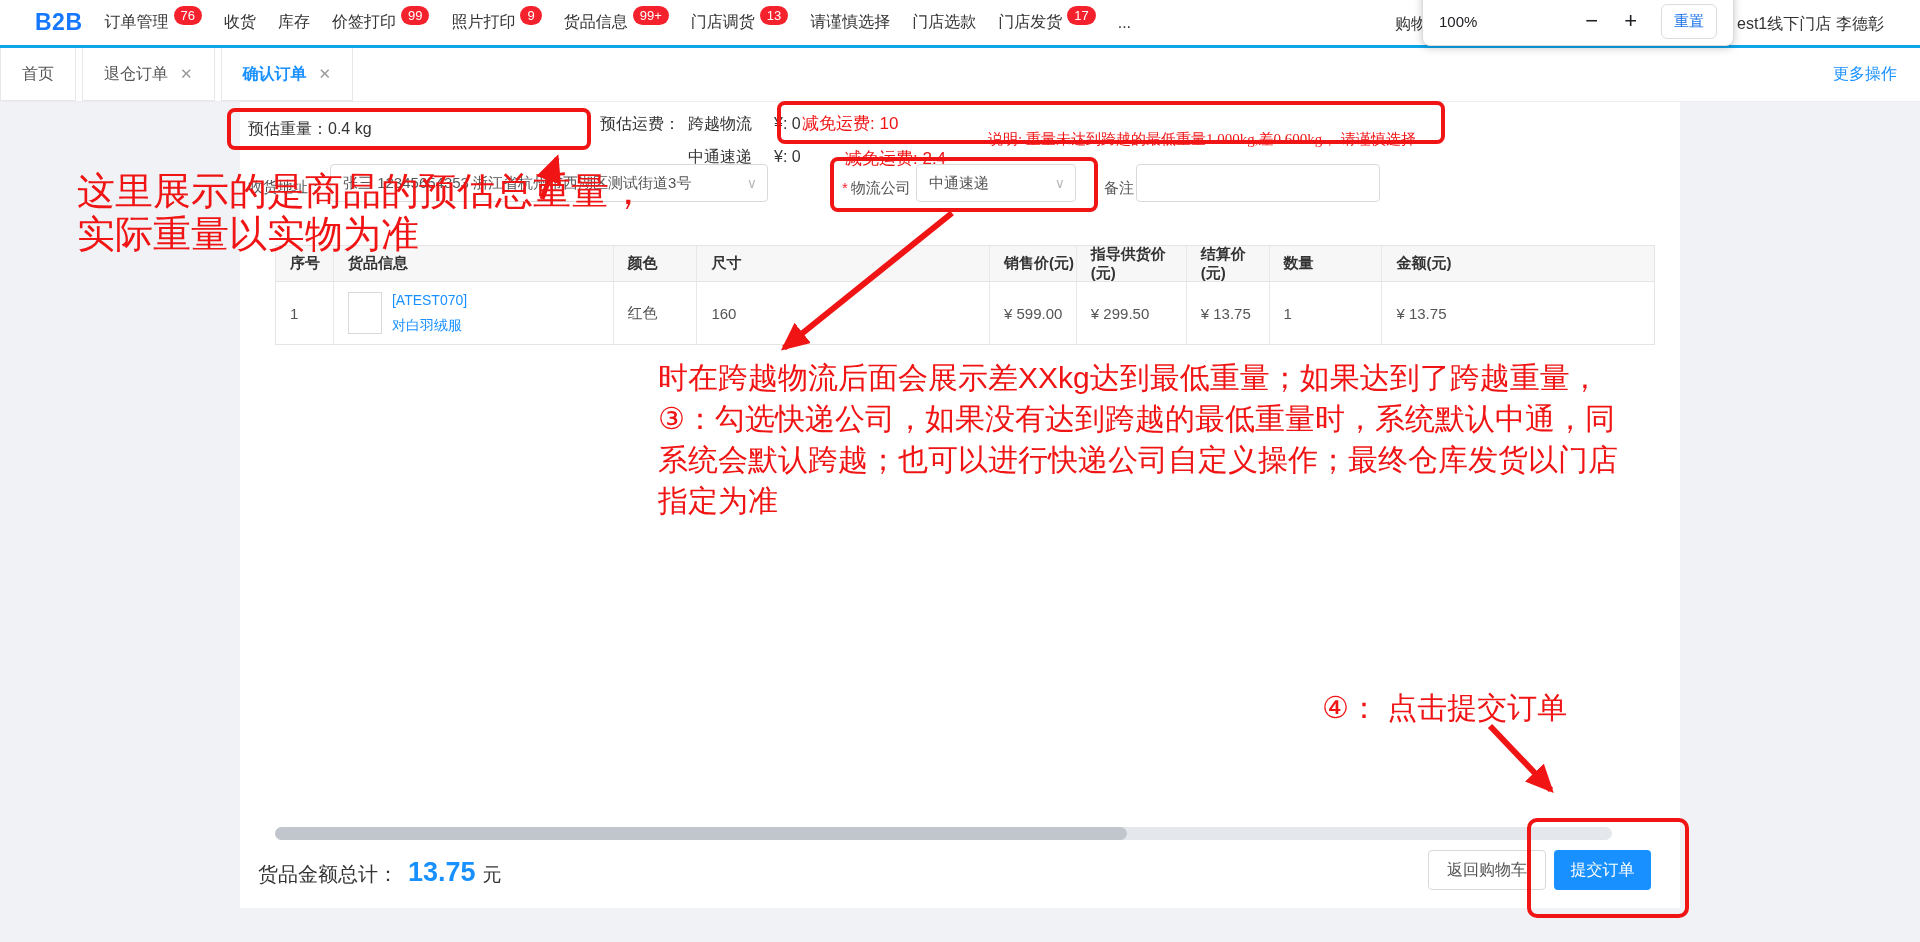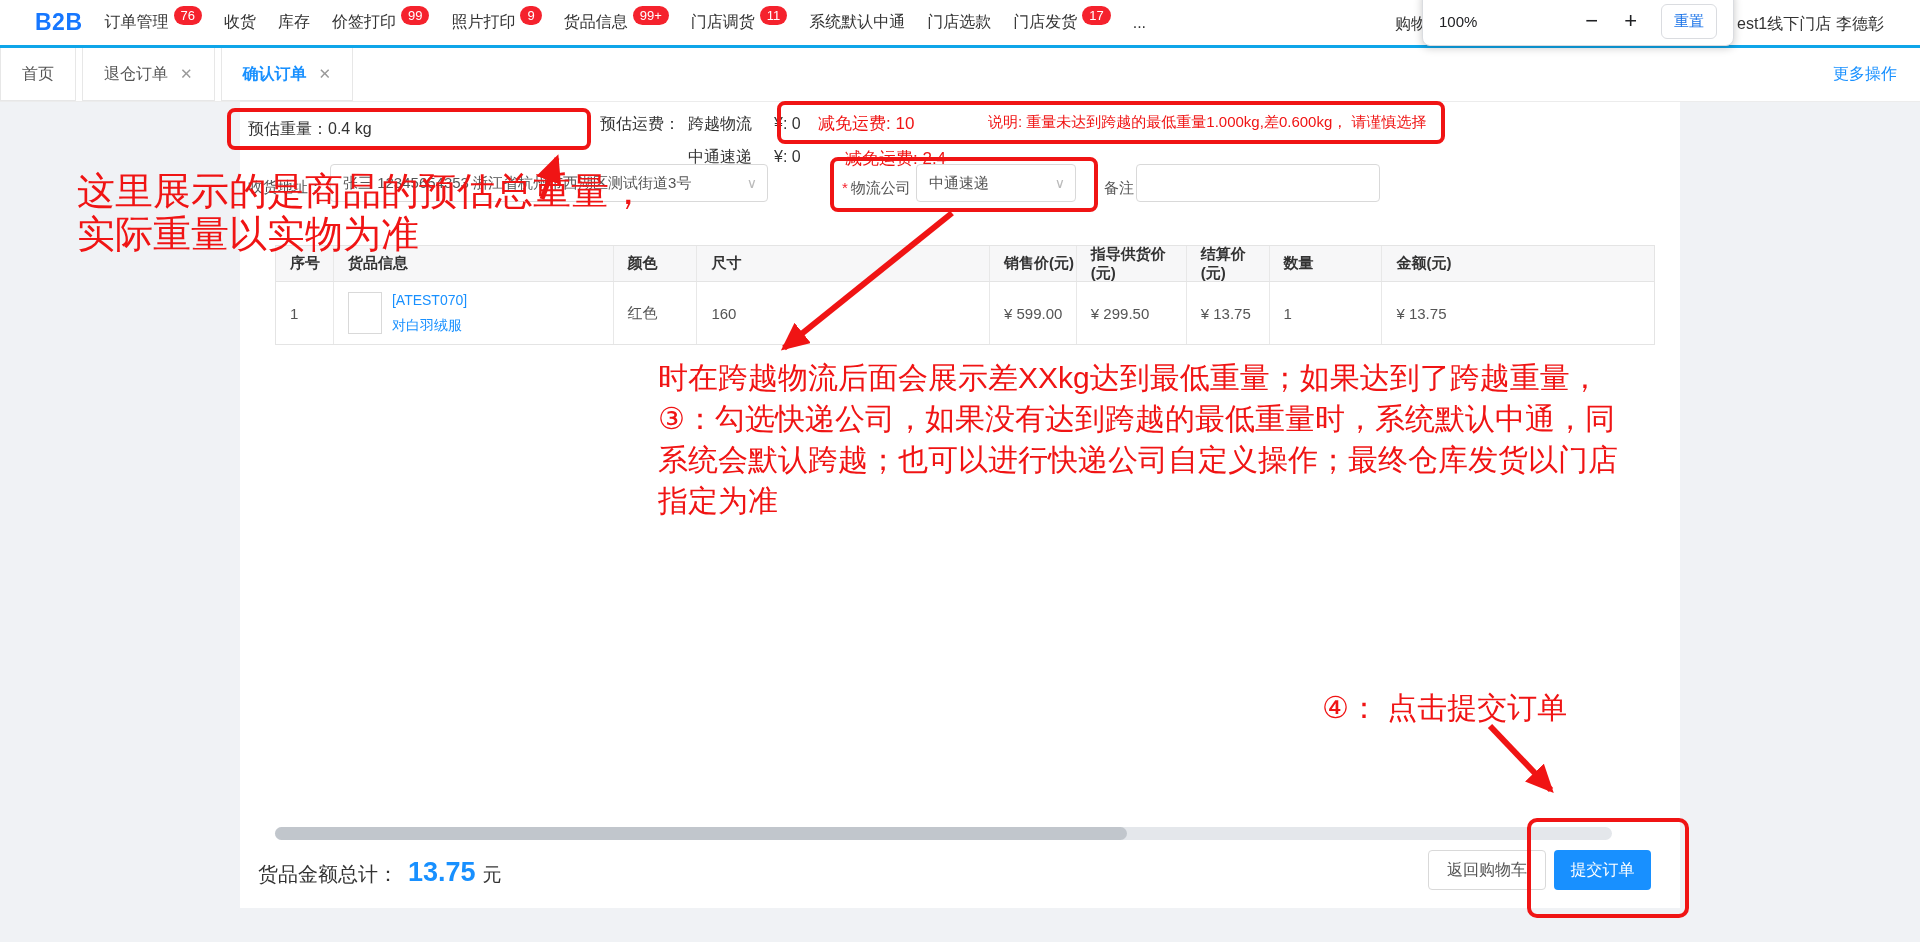--- a/index.html
+++ b/index.html
@@ -41,22 +41,22 @@
   
   .content-bg { position:absolute; left:0; top:102px; width:1920px; height:840px; background:#f0f2f5; }
   .panel { position:absolute; left:240px; top:102px; width:1440px; height:806px; background:#fff; }
 
   .weight-line { left:248px; top:119px; font-size:16px; color:#333; white-space:nowrap; }
   .freight-label { left:600px; top:114px; font-size:16px; color:#333; }
   .freight-row1 { left:688px; top:114px; } .freight-row2 { left:688px; top:147px; }
   .freight-row1,.freight-row2 { font-size:16px; color:#333; white-space:nowrap; }
   .freight-amt { margin-left:22px; }
   .red-txt { color:#f01414; white-space:nowrap; }
-  .disc1 { left:802px; top:112px; font-size:17px;margin-left:16px; }
-  .disc-note { left:988px; top:113px; font-size:15px; }
+  .disc1 { left:802px; top:112px; font-size:17px; }
+  .disc-note { left:988px; top:130px; font-size:15px;font-family:Liberation Serif, serif; }
   .disc2 { left:845px; top:147px; font-size:17px; }
 
   .addr-label { left:248px; top:178px; font-size:15px; color:#555; }
   .select { border:1px solid #d9d9d9; border-radius:4px; background:#fff; display:flex; align-items:center;
             font-size:15px; color:#555; padding:0 28px 0 12px; cursor:pointer; overflow:hidden; white-space:nowrap; }
   .caret { position:absolute; right:10px; color:#bbb; font-size:14px; }
   .addr-select { left:330px; top:164px; width:438px; height:38px; }
   .logi-label { left:842px; top:179px; font-size:15px; color:#555; white-space:nowrap; }
   .star { color:#f5222d; margin-right:3px; }
   .logi-select { left:916px; top:164px; width:160px; height:38px; }
@@ -110,22 +110,22 @@
 
   <header class="nav">
     <div class="brand">B2B</div>
     <nav class="nav-items">
       <div class="nav-item"><span>订单管理</span><span class="badge">76</span></div>
       <div class="nav-item"><span>收货</span></div>
       <div class="nav-item"><span>库存</span></div>
       <div class="nav-item"><span>价签打印</span><span class="badge">99</span></div>
       <div class="nav-item"><span>照片打印</span><span class="badge">9</span></div>
       <div class="nav-item"><span>货品信息</span><span class="badge">99+</span></div>
-      <div class="nav-item"><span>门店调货</span><span class="badge">11</span></div>
-      <div class="nav-item"><span>系统默认中通</span></div>
+      <div class="nav-item"><span>门店调货</span><span class="badge">13</span></div>
+      <div class="nav-item"><span>请谨慎选择</span></div>
       <div class="nav-item"><span>门店选款</span></div>
       <div class="nav-item"><span>门店发货</span><span class="badge">17</span></div>
       <div class="nav-item"><span>...</span></div>
     </nav>
     <span class="nav-cart">购物</span>
     <span class="nav-store">est1线下门店</span>
     <span class="nav-user">李德彰</span>
   </header>
 
   <div class="zoom-popup">

